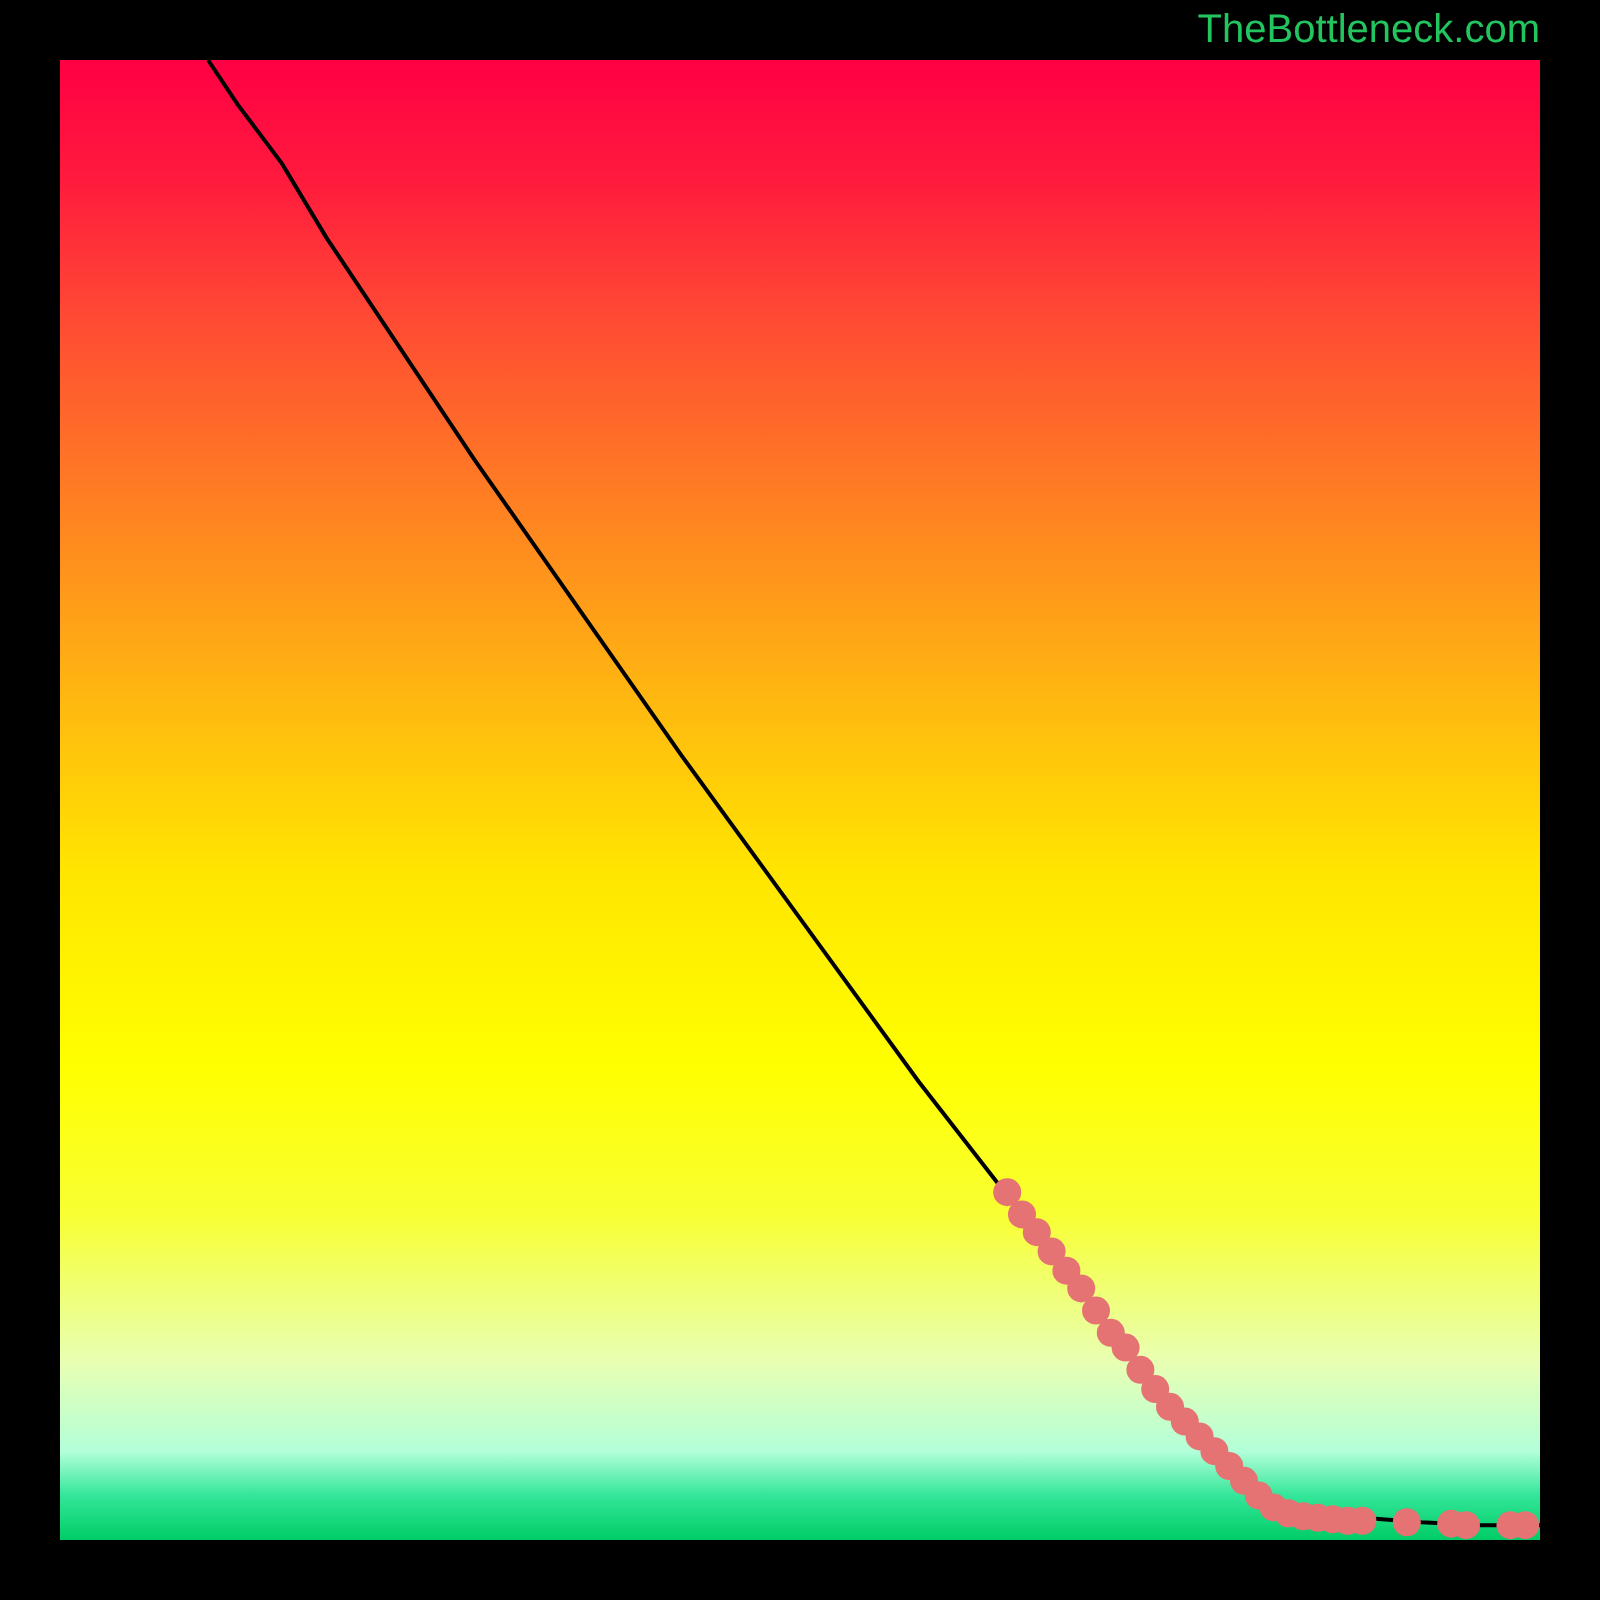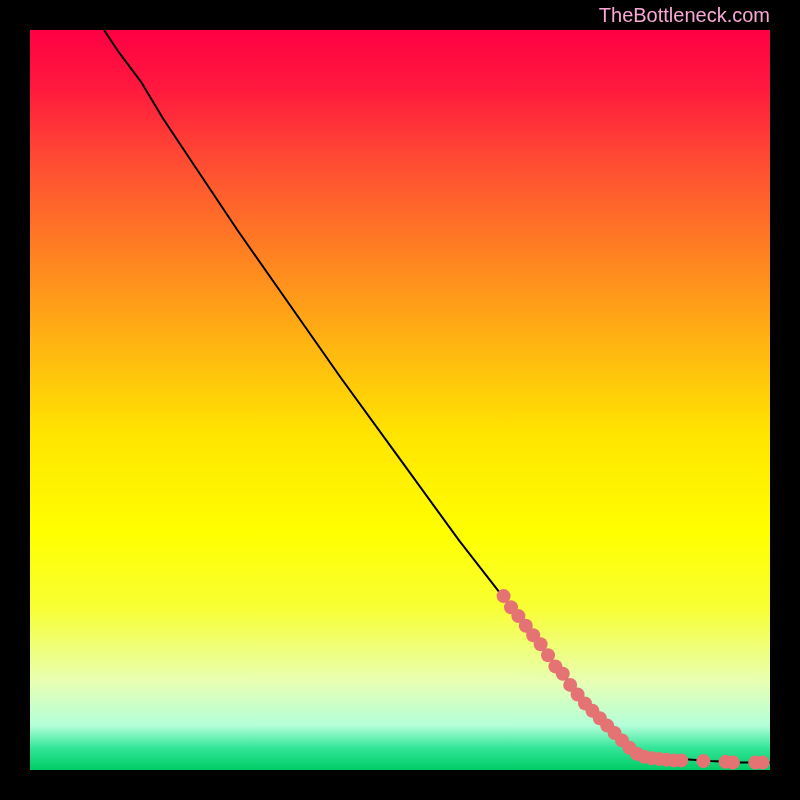--- a/index.html
+++ b/index.html
@@ -32,21 +32,21 @@
         #e8ffb3 88%,
         #b3ffd9 94%,
         #33e699 97%,
         #00cc66 100%
       );
     }
     .watermark {
       position: absolute;
       top: 4px;
       right: 30px;
-      color: #f9a8d4;
+      color: #22c55e;
       font-size: 20px;
       font-weight: normal;
       z-index: 10;
     }
     .chart-svg {
       position: absolute;
       top: 0;
       left: 0;
       width: 100%;
       height: 100%;

